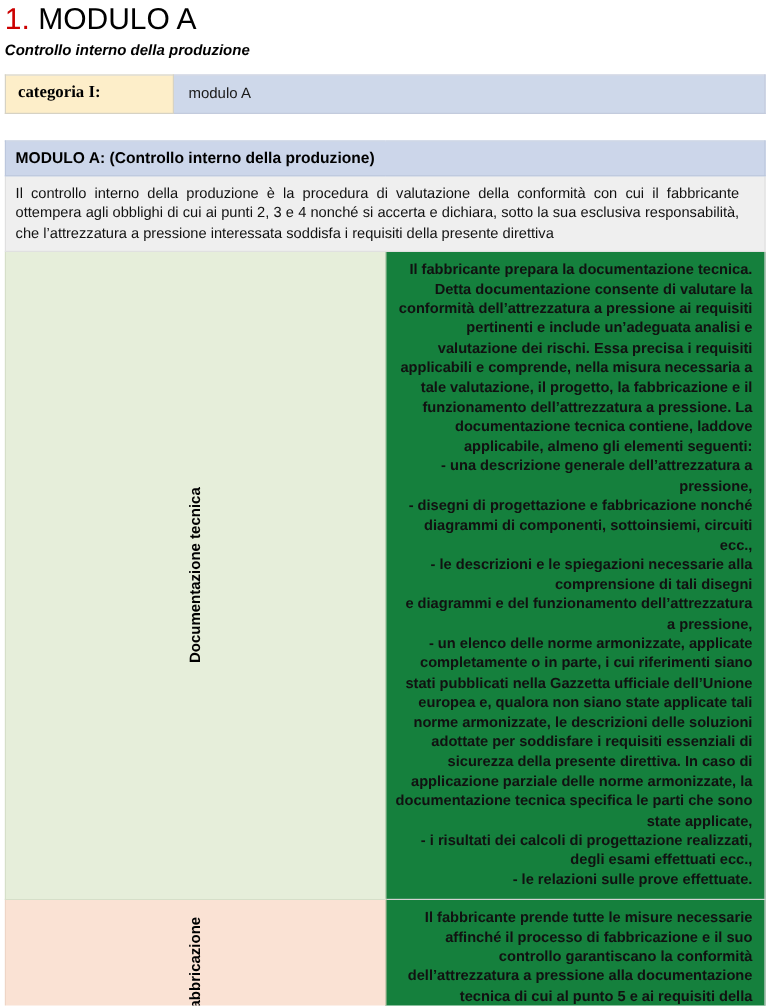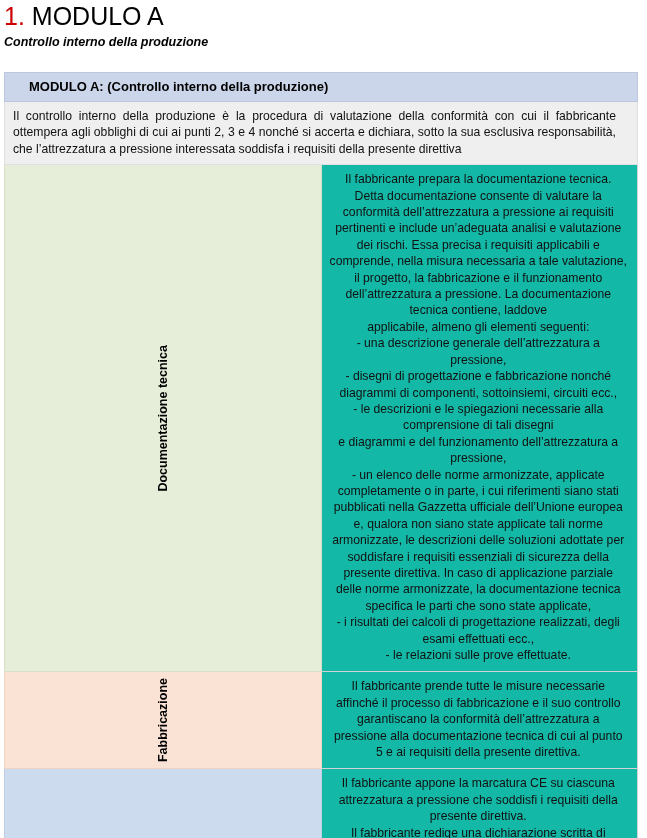--- a/index.html
+++ b/index.html
@@ -84,21 +84,21 @@
   }
   .main-table td {
     vertical-align: top;
     border: 1px solid #d3d3d3;
   }
   .hdr-cell {
     background: #ccd6ea;
     border: 1px solid #bcc7dd !important;
     font-size: 13px;
     font-weight: bold;
-    padding: 6px 0 7px 24px;
+    padding: 6px 0 7px 8px;
     color: #000;
     margin-top: 48px;
   }
   .intro-cell {
     background: #efefef;
     border: 1px solid #e0e0e0 !important;
     font-size: 12.2px;
     line-height: 16.4px;
     padding: 6px 21px 7px 8px;
     text-align: justify;
@@ -125,40 +125,49 @@
     font-weight: bold;
     line-height: 16px;
     text-align: center;
     white-space: pre-line;
     color: #000;
   }
   .body-cell {
     font-size: 12.2px;
     line-height: 16.4px;
     padding: 6px 10px 8px 8px;
-    text-align: center;
-    background: #14b8a6;
+    text-align: right;
+    background: #15803d;
     color: #111;
+    font-weight: bold;
   }
   .body-cell p { margin: 0; }
 
   .row-doc .side-cell { background: #e6eeda; border-color: #d6dfc9; }
   .row-fab .side-cell { background: #fae2d4; border-color: #eed5c6; }
   .row-ce  .side-cell { background: #ccdcee; border-color: #becfe3; }
 </style>
 </head>
 <body>
 
 <div class="page">
 
   <div class="title-block">
     <h1 class="doc-title"><span class="num">1.</span><span class="name"> MODULO A</span></h1>
     <div class="doc-subtitle">Controllo interno della produzione</div>
   </div>
 
+  <table class="cat-table">
+    <tbody>
+        <tr>
+      <td class="cat-label">categoria I:</td>
+      <td class="cat-value">modulo A</td>
+    </tr>
+  </tbody>
+    </table>
 
   <table class="main-table">
     <tbody>
         <tr>
       <td class="hdr-cell" colspan="2">MODULO A: (Controllo interno della produzione)</td>
     </tr>
     <tr>
       <td class="intro-cell" colspan="2">
         <p>Il controllo interno della produzione è la procedura di valutazione della conformità con cui il fabbricante ottempera agli obblighi di cui ai punti 2, 3 e 4 nonché si accerta e dichiara, sotto la sua esclusiva responsabilità, che l’attrezzatura a pressione interessata soddisfa i requisiti della presente direttiva</p>
       </td>

